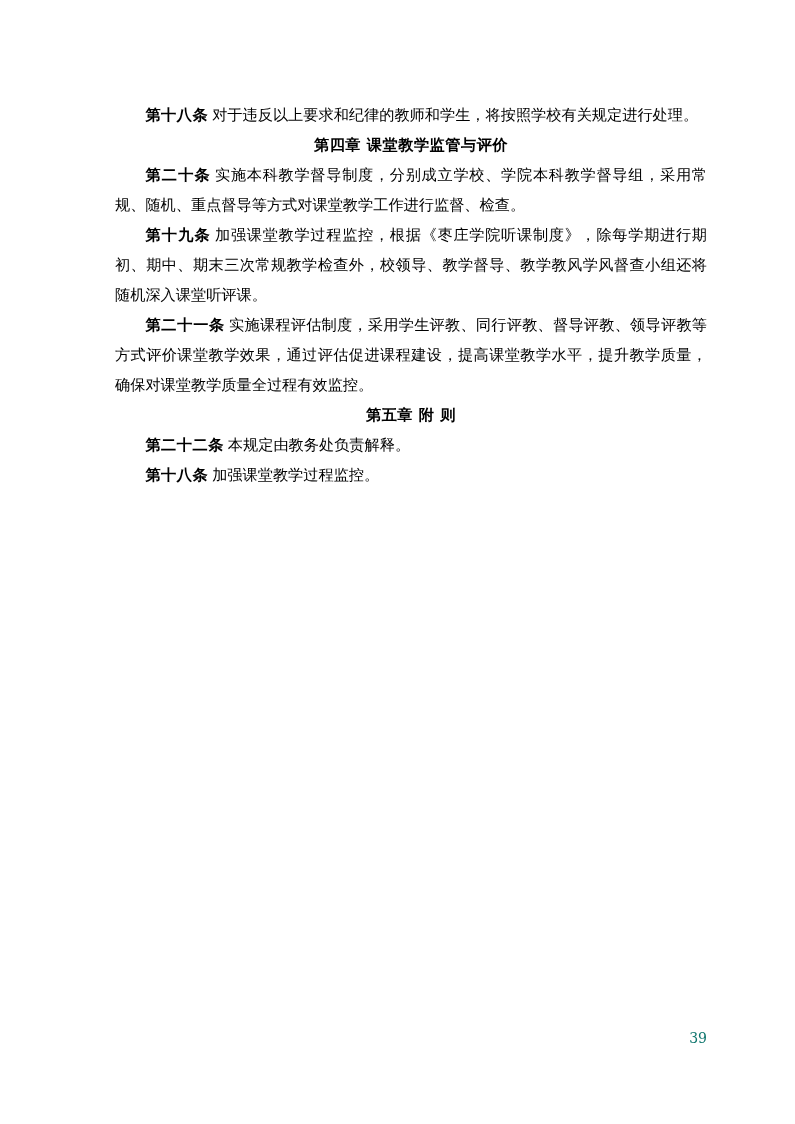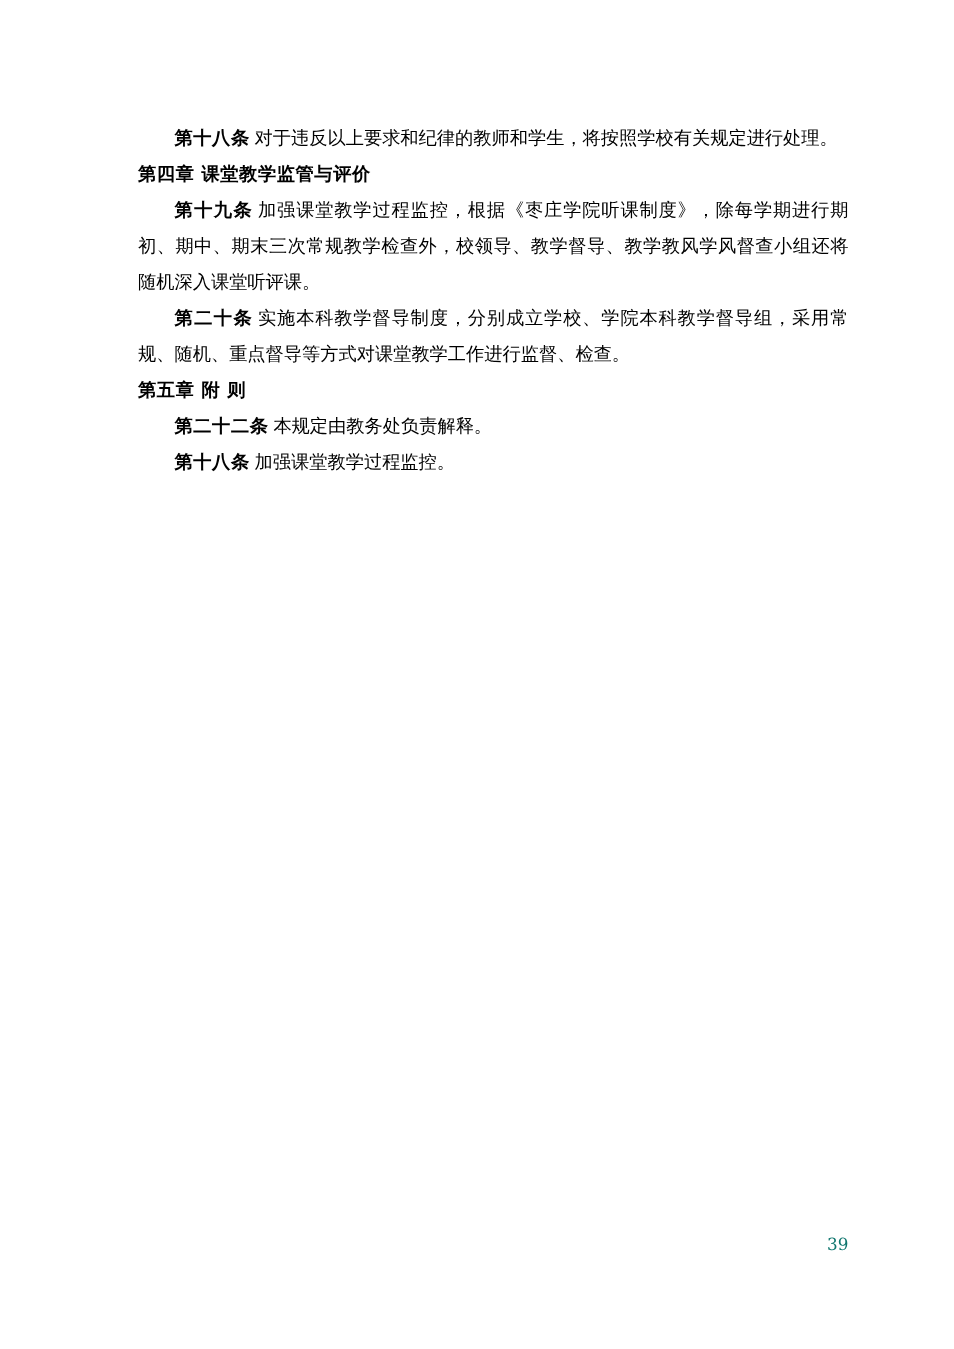--- a/index.html
+++ b/index.html
@@ -38,20 +38,21 @@
     letter-spacing: 0.5px;
   }
   p.para .art-text {
     margin-left: 4px;
   }
   h2.chapter {
     margin: 0;
     font-size: 15.2px;
     line-height: 30px;
     font-weight: bold;
+    text-align: center;
     letter-spacing: 0.5px;
   }
   .page-number {
     position: absolute;
     right: 88px;
     bottom: 78px;
     font-size: 14px;
     font-family: "DejaVu Serif", "Liberation Serif", serif;
     color: #0f766e;
   }
@@ -62,27 +63,30 @@
 <div class="page">
   <div class="doc-body">
 
     <p class="para">
       <span class="art-label">第十八条</span><span class="art-text">对于违反以上要求和纪律的教师和学生，将按照学校有关规定进行处理。</span>
     </p>
 
     <h2 class="chapter">第四章  课堂教学监管与评价</h2>
 
     <p class="para">
+      <span class="art-label">第二十条</span><span class="art-text">实施本科教学督导制度，分别成立学校、学院本科教学督导组，采用常规、随机、重点督导等方式对课堂教学工作进行监督、检查。</span>
+    </p>
+
+    <p class="para">
       <span class="art-label">第十九条</span><span class="art-text">加强课堂教学过程监控，根据《枣庄学院听课制度》，除每学期进行期初、期中、期末三次常规教学检查外，校领导、教学督导、教学教风学风督查小组还将随机深入课堂听评课。</span>
     </p>
 
     <p class="para">
-      <span class="art-label">第二十条</span><span class="art-text">实施本科教学督导制度，分别成立学校、学院本科教学督导组，采用常规、随机、重点督导等方式对课堂教学工作进行监督、检查。</span>
+      <span class="art-label">第二十一条</span><span class="art-text">实施课程评估制度，采用学生评教、同行评教、督导评教、领导评教等方式评价课堂教学效果，通过评估促进课程建设，提高课堂教学水平，提升教学质量，确保对课堂教学质量全过程有效监控。</span>
     </p>
-
 
     <h2 class="chapter">第五章  附  则</h2>
 
     <p class="para">
       <span class="art-label">第二十二条</span><span class="art-text">本规定由教务处负责解释。</span>
     </p>
 
     <p class="para">
       <span class="art-label">第十八条</span><span class="art-text">加强课堂教学过程监控。</span>
     </p>

